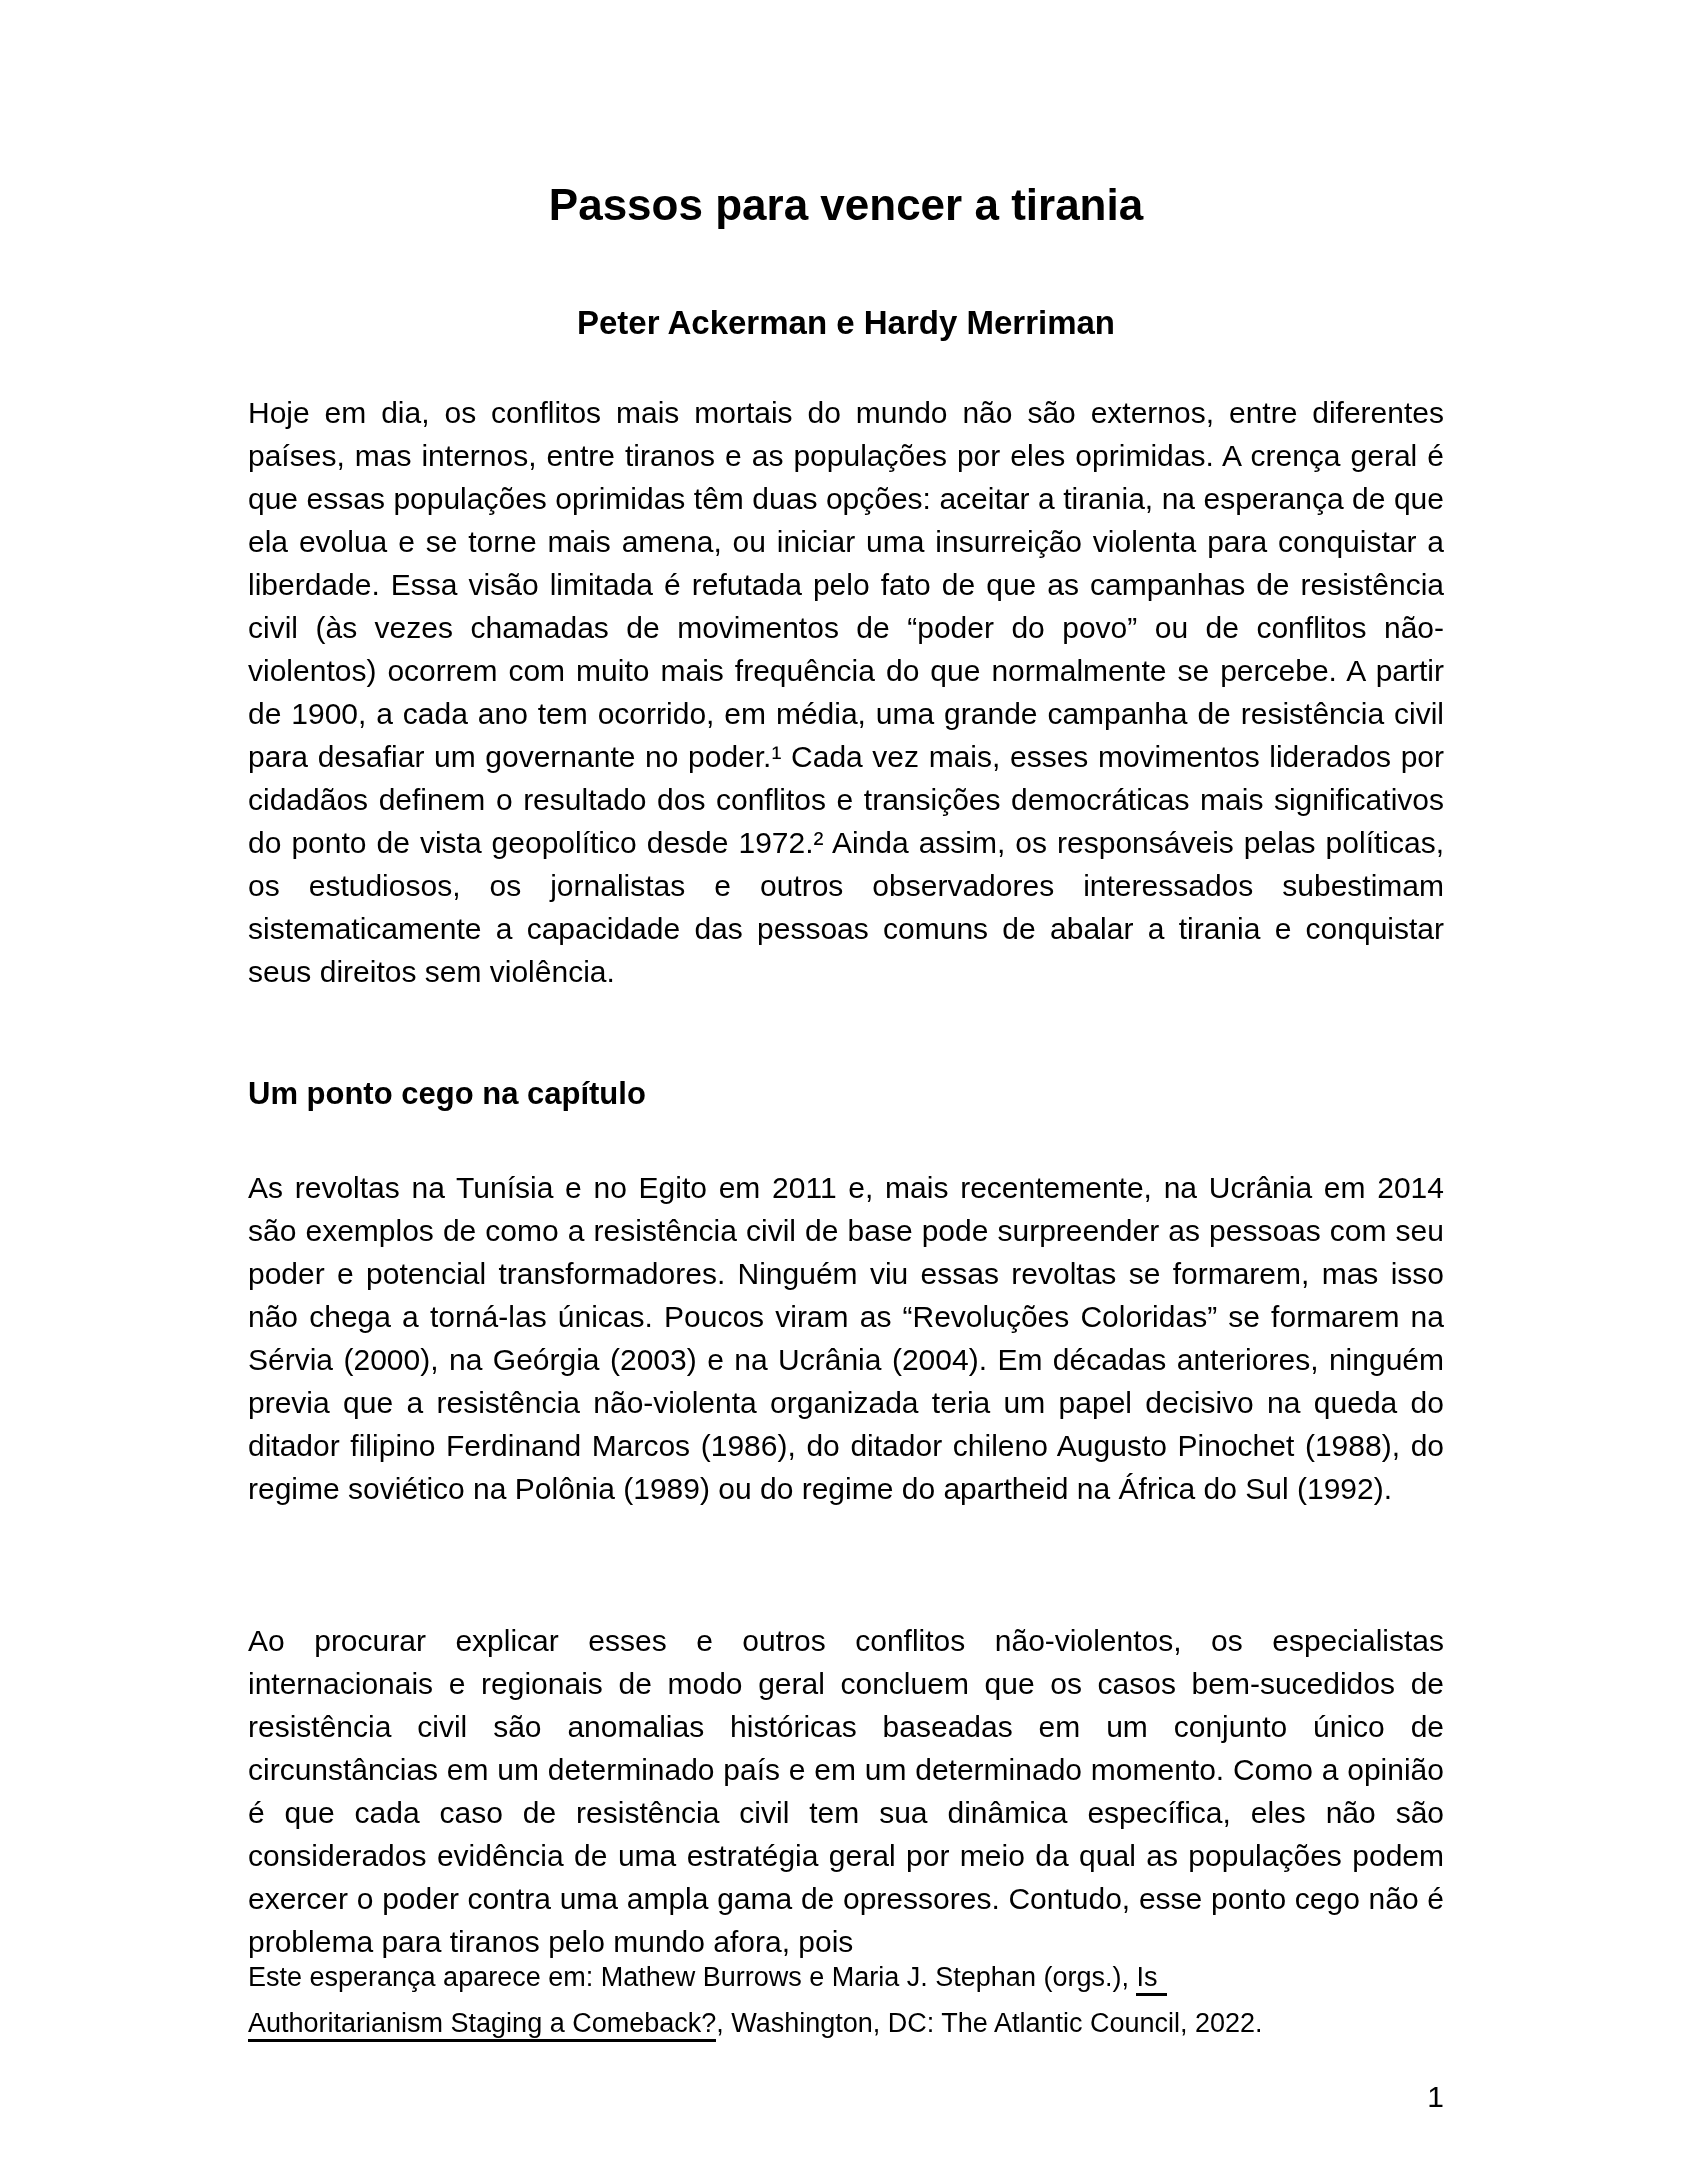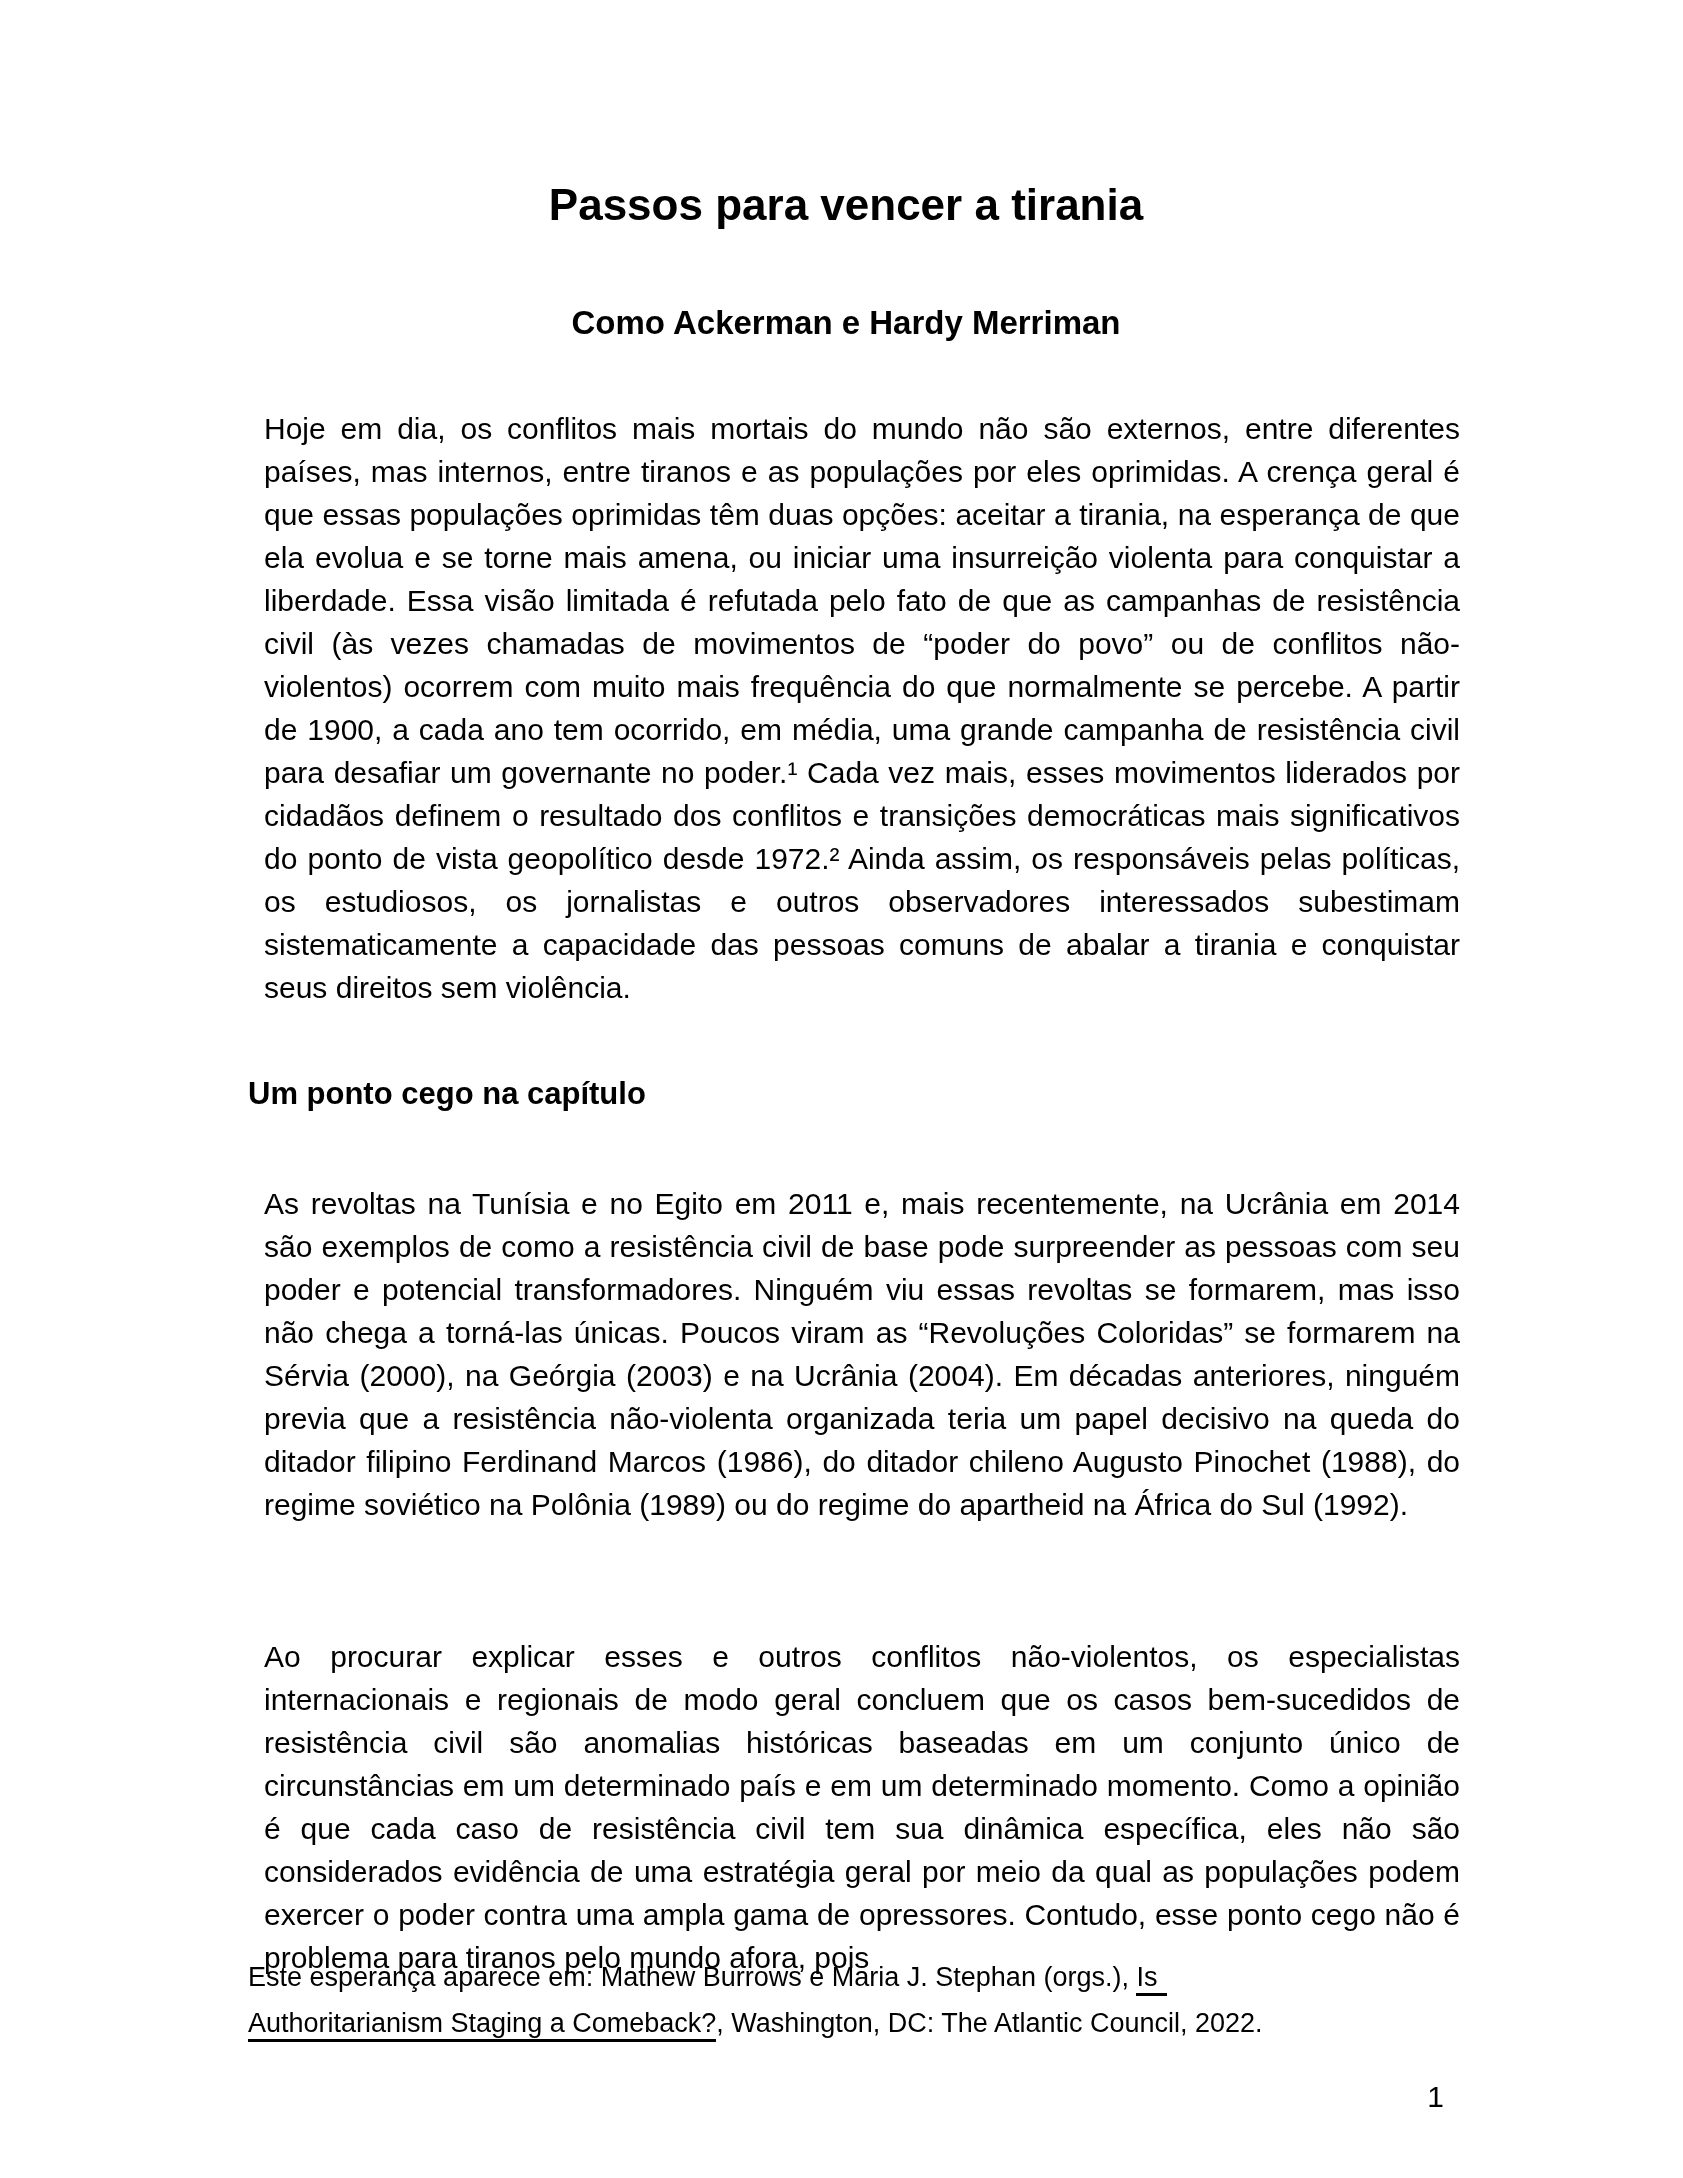--- a/index.html
+++ b/index.html
@@ -46,21 +46,21 @@
     margin: 0;
     text-align: center;
     font-size: 33px;
     font-weight: 700;
     line-height: 43px;
   }
   .para {
     position: absolute;
     left: 248px;
     width: 1196px;
-    margin: 16px;
+    margin: 0;
     font-size: 30px;
     line-height: 43px;
     text-align: justify;
   }
   .p1 { top: 391px; }
   .heading {
     position: absolute;
     top: 1072px;
     left: 248px;
     width: 1196px;
@@ -98,21 +98,21 @@
   }
 </style>
 </head>
 <body>
 
 <div class="page">
 
 
   <h1 class="title">Passos para vencer a tirania</h1>
 
-  <h2 class="authors">Como Ackerman e Hardy Merriman</h2>
+  <h2 class="authors">Peter Ackerman e Hardy Merriman</h2>
 
   <p class="para p1">Hoje em dia, os conflitos mais mortais do mundo não são externos, entre diferentes países, mas internos, entre tiranos e as populações por eles oprimidas. A crença geral é que essas populações oprimidas têm duas opções: aceitar a tirania, na esperança de que ela evolua e se torne mais amena, ou iniciar uma insurreição violenta para conquistar a liberdade. Essa visão limitada é refutada pelo fato de que as campanhas de resistência civil (às vezes chamadas de movimentos de “poder do povo” ou de conflitos não-violentos) ocorrem com muito mais frequência do que normalmente se percebe. A partir de 1900, a cada ano tem ocorrido, em média, uma grande campanha de resistência civil para desafiar um governante no poder.¹ Cada vez mais, esses movimentos liderados por cidadãos definem o resultado dos conflitos e transições democráticas mais significativos do ponto de vista geopolítico desde 1972.² Ainda assim, os responsáveis pelas políticas, os estudiosos, os jornalistas e outros observadores interessados subestimam sistematicamente a capacidade das pessoas comuns de abalar a tirania e conquistar seus direitos sem violência.</p>
 
   <h3 class="heading">Um ponto cego na capítulo</h3>
 
   <p class="para p2">As revoltas na Tunísia e no Egito em 2011 e, mais recentemente, na Ucrânia em 2014 são exemplos de como a resistência civil de base pode surpreender as pessoas com seu poder e potencial transformadores. Ninguém viu essas revoltas se formarem, mas isso não chega a torná-las únicas. Poucos viram as “Revoluções Coloridas” se formarem na Sérvia (2000), na Geórgia (2003) e na Ucrânia (2004). Em décadas anteriores, ninguém previa que a resistência não-violenta organizada teria um papel decisivo na queda do ditador filipino Ferdinand Marcos (1986), do ditador chileno Augusto Pinochet (1988), do regime soviético na Polônia (1989) ou do regime do apartheid na África do Sul (1992).</p>
 
   <p class="para p3">Ao procurar explicar esses e outros conflitos não-violentos, os especialistas internacionais e regionais de modo geral concluem que os casos bem-sucedidos de resistência civil são anomalias históricas baseadas em um conjunto único de circunstâncias em um determinado país e em um determinado momento. Como a opinião é que cada caso de resistência civil tem sua dinâmica específica, eles não são considerados evidência de uma estratégia geral por meio da qual as populações podem exercer o poder contra uma ampla gama de opressores. Contudo, esse ponto cego não é problema para tiranos pelo mundo afora, pois</p>
 
   <div class="footnote">

